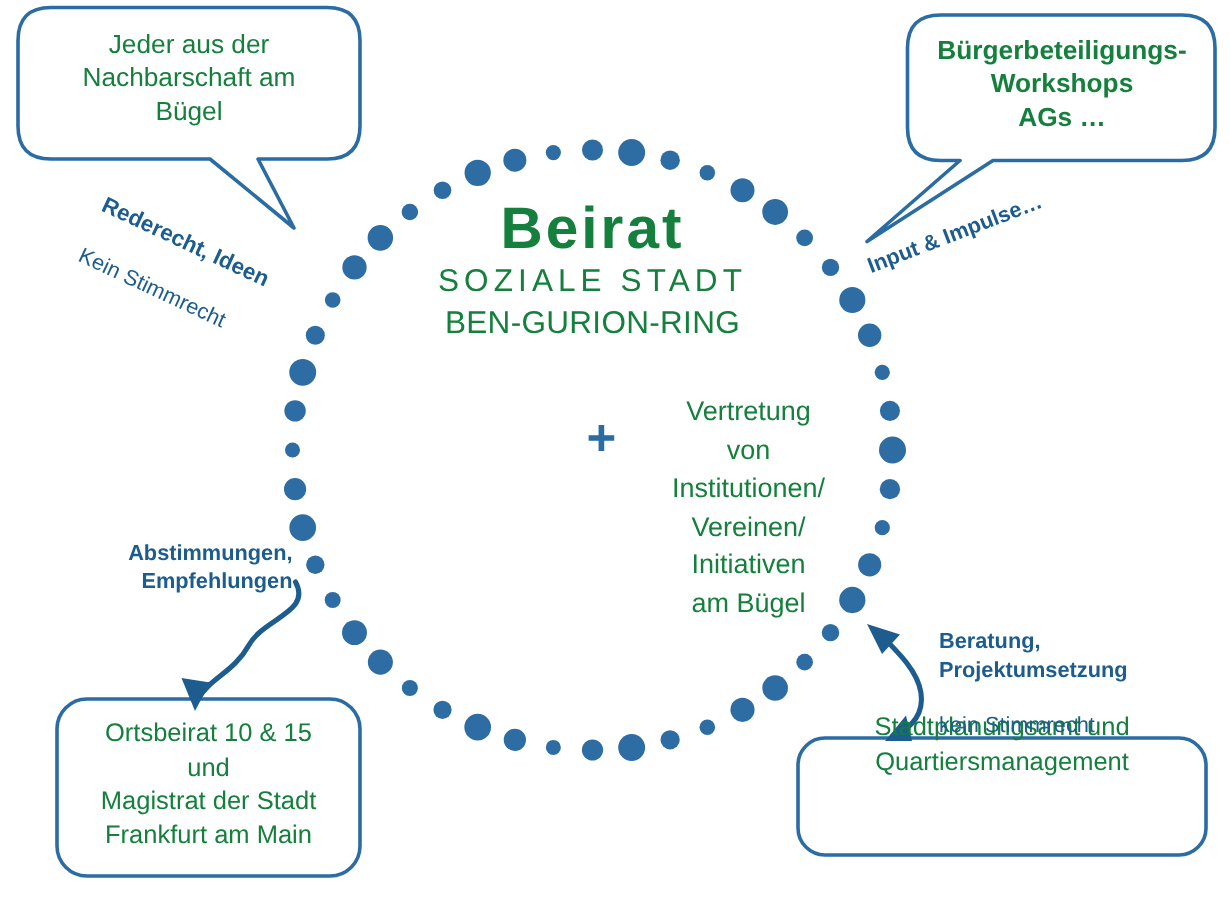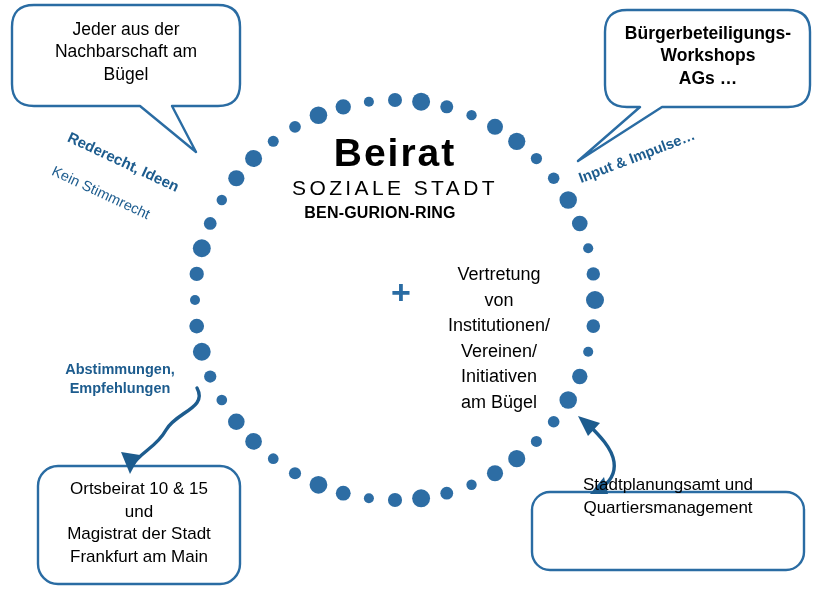--- a/index.html
+++ b/index.html
@@ -27,21 +27,21 @@
     width: 820px;
     height: 600px;
     overflow: visible;
   }
 
   
   .txt {
     position: absolute;
     text-align: center;
     line-height: 1.28;
-    color: #000000;
+    color: #15803d;
     white-space: pre-line;
   }
 
   
   .bubble-text {
     font-size: 17.5px;
     font-weight: 400;
   }
   #bubble-tl-text { left: 22px;  top: 18px;  width: 208px; }
   #bubble-tr-text { left: 612px; top: 22px;  width: 192px; font-weight: bold; }
@@ -57,22 +57,22 @@
   
   #title-main {
     left: 245px; top: 128px; width: 300px;
     font-size: 39px; font-weight: bold; letter-spacing: 2px;
   }
   #title-sub1 {
     left: 245px; top: 175px; width: 300px;
     font-size: 21px; font-weight: 400; letter-spacing: 3.4px;
   }
   #title-sub2 {
-    left: 230px; top: 203px; width: 300px;
-    font-size: 16px; font-weight: 700; letter-spacing: 0.2px;
+    left: 245px; top: 203px; width: 300px;
+    font-size: 21px; font-weight: 400; letter-spacing: 0.2px;
   }
 
   
   .col-text { font-size: 18px; line-height: 1.42; }
   #col-left  { left: 212px; top: 262px; width: 182px; }
   #col-right { left: 420px; top: 262px; width: 158px; }
 
   #plus-sign {
     position: absolute;
     left: 386px; top: 277px;
@@ -115,21 +115,21 @@
     transform: rotate(-21deg);
     transform-origin: 0 0;
     text-align: left;
   }
 
   #annot-bl {
     left: 45px; top: 360px;
     width: 150px;
     font-size: 14.5px;
     font-weight: bold;
-    text-align: center;
+    text-align: right;
     line-height: 1.3;
   }
 
   #annot-br {
     left: 626px; top: 400px;
     width: 180px;
     font-size: 14.5px;
     text-align: left;
     line-height: 1.3;
   }
@@ -256,14 +256,19 @@
   <div class="annot" id="annot-tl">
     <span class="l1">Rederecht, Ideen</span>
     <span class="l2">Kein Stimmrecht</span>
   </div>
 
   <div class="annot" id="annot-tr">Input &amp; Impulse…</div>
 
   <div class="annot" id="annot-bl">Abstimmungen,
 Empfehlungen</div>
 
+  <div class="annot" id="annot-br">
+    <span class="b">Beratung,
+Projektumsetzung</span>
+    <span class="n">kein Stimmrecht</span>
+  </div>
 
 </div>
 
 </body></html>

